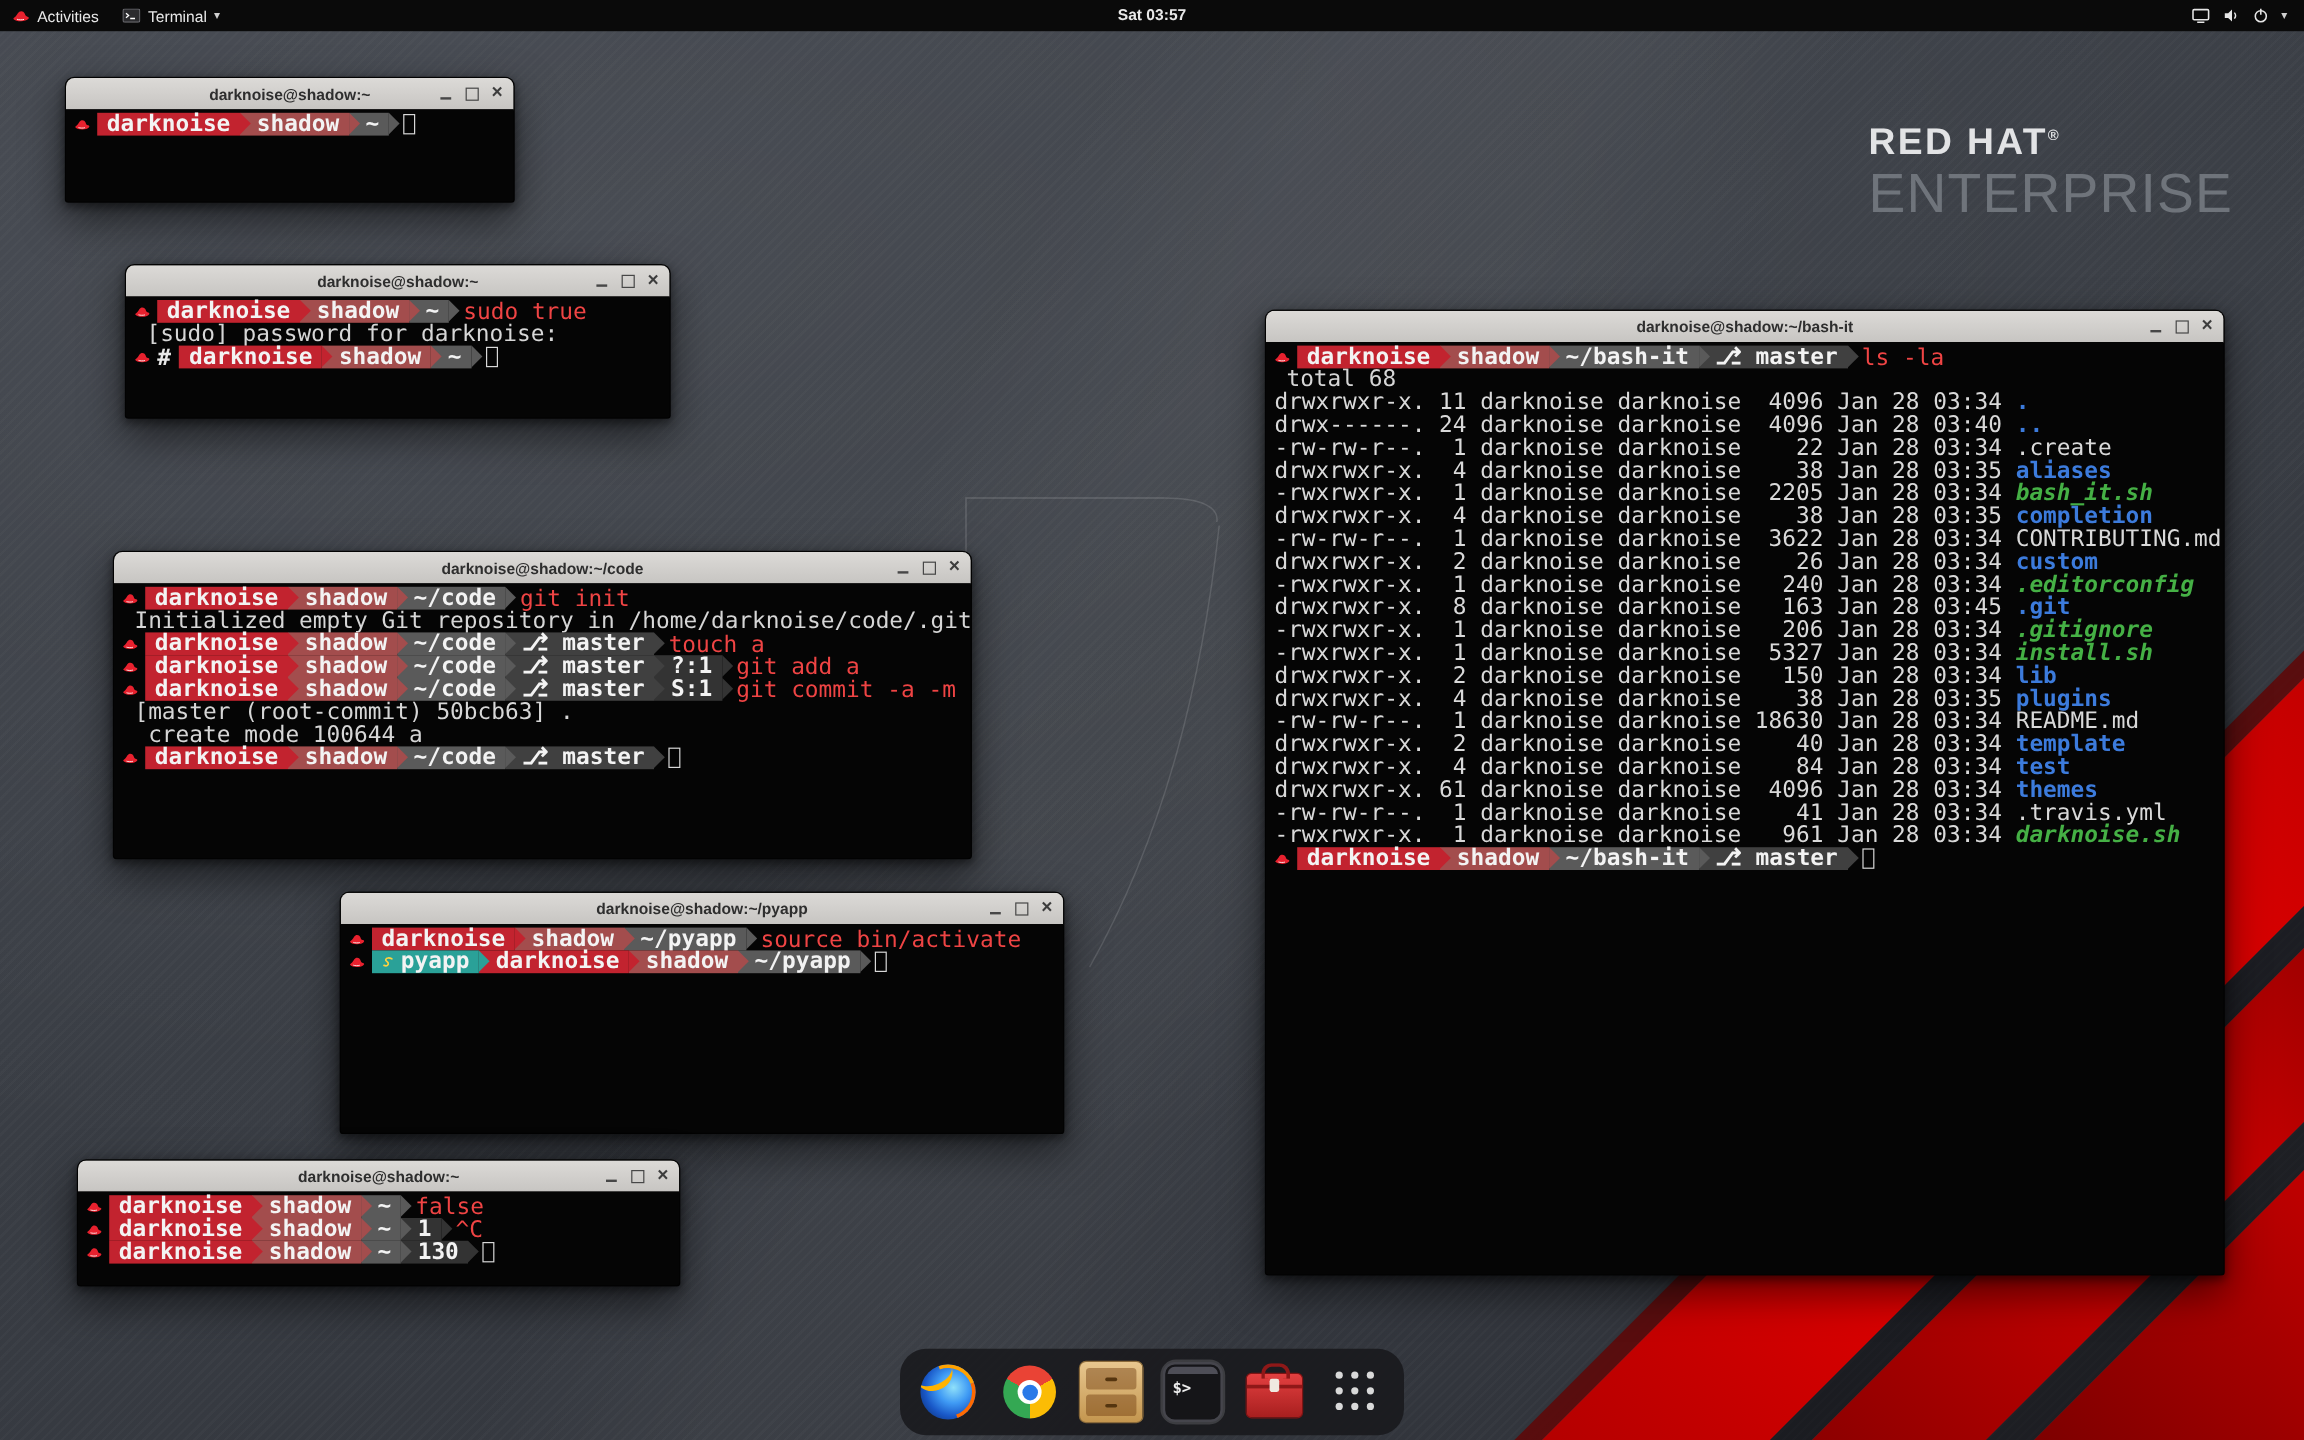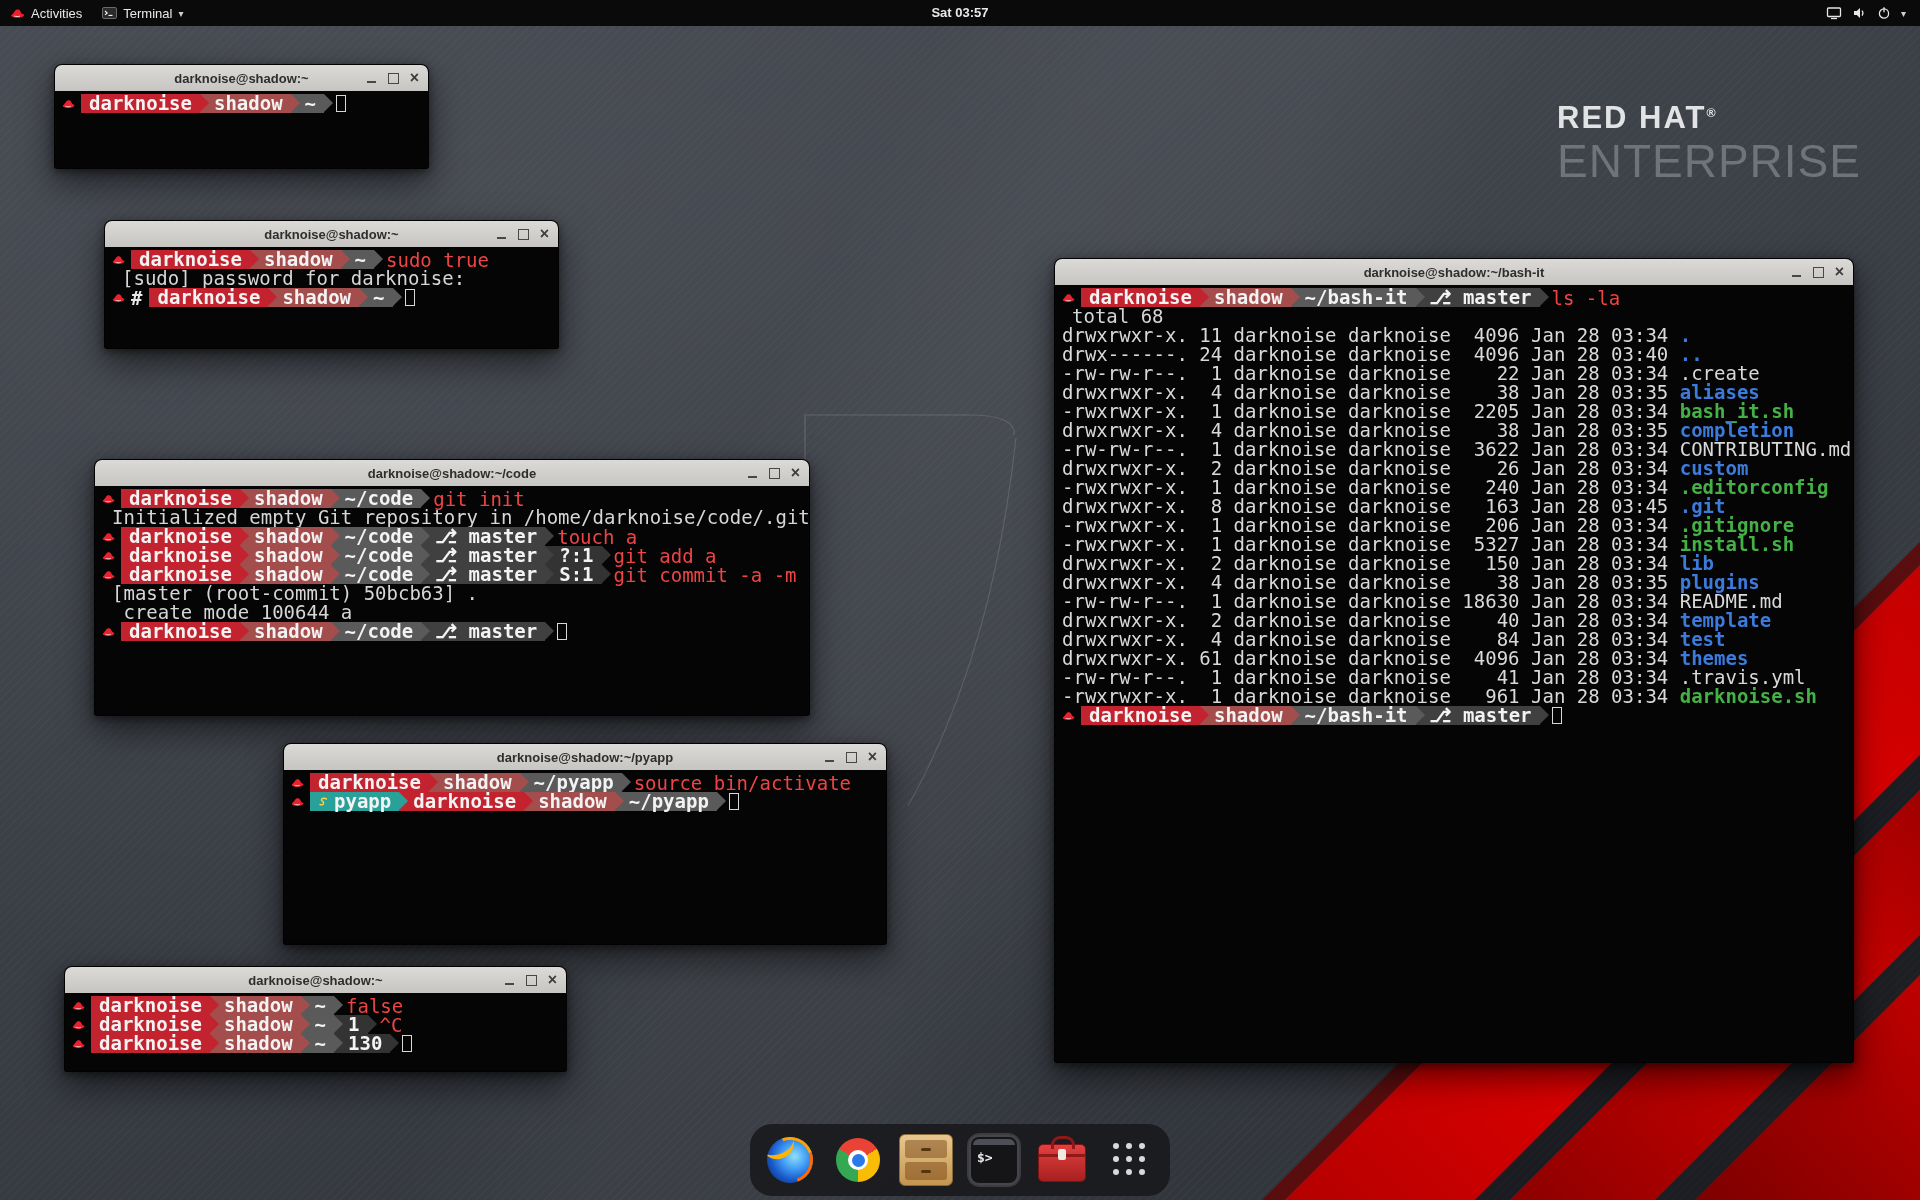--- a/index.html
+++ b/index.html
@@ -65,21 +65,21 @@
   .sg-user{background:var(--prompt-user-bg);}   .sg-user::after{border-left-color:var(--prompt-user-bg);}
   .sg-host{background:var(--prompt-host-bg);}   .sg-host::after{border-left-color:var(--prompt-host-bg);}
   .sg-path{background:var(--prompt-path-bg);}   .sg-path::after{border-left-color:var(--prompt-path-bg);}
   .sg-git{background:var(--prompt-git-bg);}     .sg-git::after{border-left-color:var(--prompt-git-bg);}
   .sg-status{background:var(--prompt-status-bg);} .sg-status::after{border-left-color:var(--prompt-status-bg);}
   .sg-venv{background:var(--prompt-venv-bg);}   .sg-venv::after{border-left-color:var(--prompt-venv-bg);}
   .snake{display:inline-flex;margin-right:5px;}
   .cmd{margin-left:12px;color:#ef4444;white-space:pre;}
   .cursor{display:inline-block;margin-left:12px;width:8px;height:15px;border:1px solid #d8d8d8;background:transparent;}
   .n-dir{color:var(--dir-color);font-weight:bold;}
-  .n-exec{color:var(--exec-color);font-weight:bold;}
+  .n-exec{color:var(--exec-color);font-weight:bold;font-style:italic;}
   .n-file{color:#d9d9d9;}
 
   
   #dock{position:absolute;left:50%;bottom:4px;transform:translateX(-50%);z-index:40;
     background:rgba(24,24,27,0.85);border-radius:22px;padding:9px 13px;display:flex;gap:14px;align-items:center;}
   .dock-item{width:54px;height:54px;border-radius:13px;display:flex;align-items:center;justify-content:center;position:relative;cursor:default;}
   .dock-item.active{background:rgba(255,255,255,0.15);}
   .ic-ff{width:46px;height:46px;border-radius:50%;position:relative;overflow:hidden;
     background:radial-gradient(circle at 60% 42%, #8fe0fa 0%, #3f9af4 34%, #1958c8 62%, #123e92 80%);}
   .ic-ff::before{content:"";position:absolute;inset:-3px;border-radius:50%;border:6px solid transparent;

